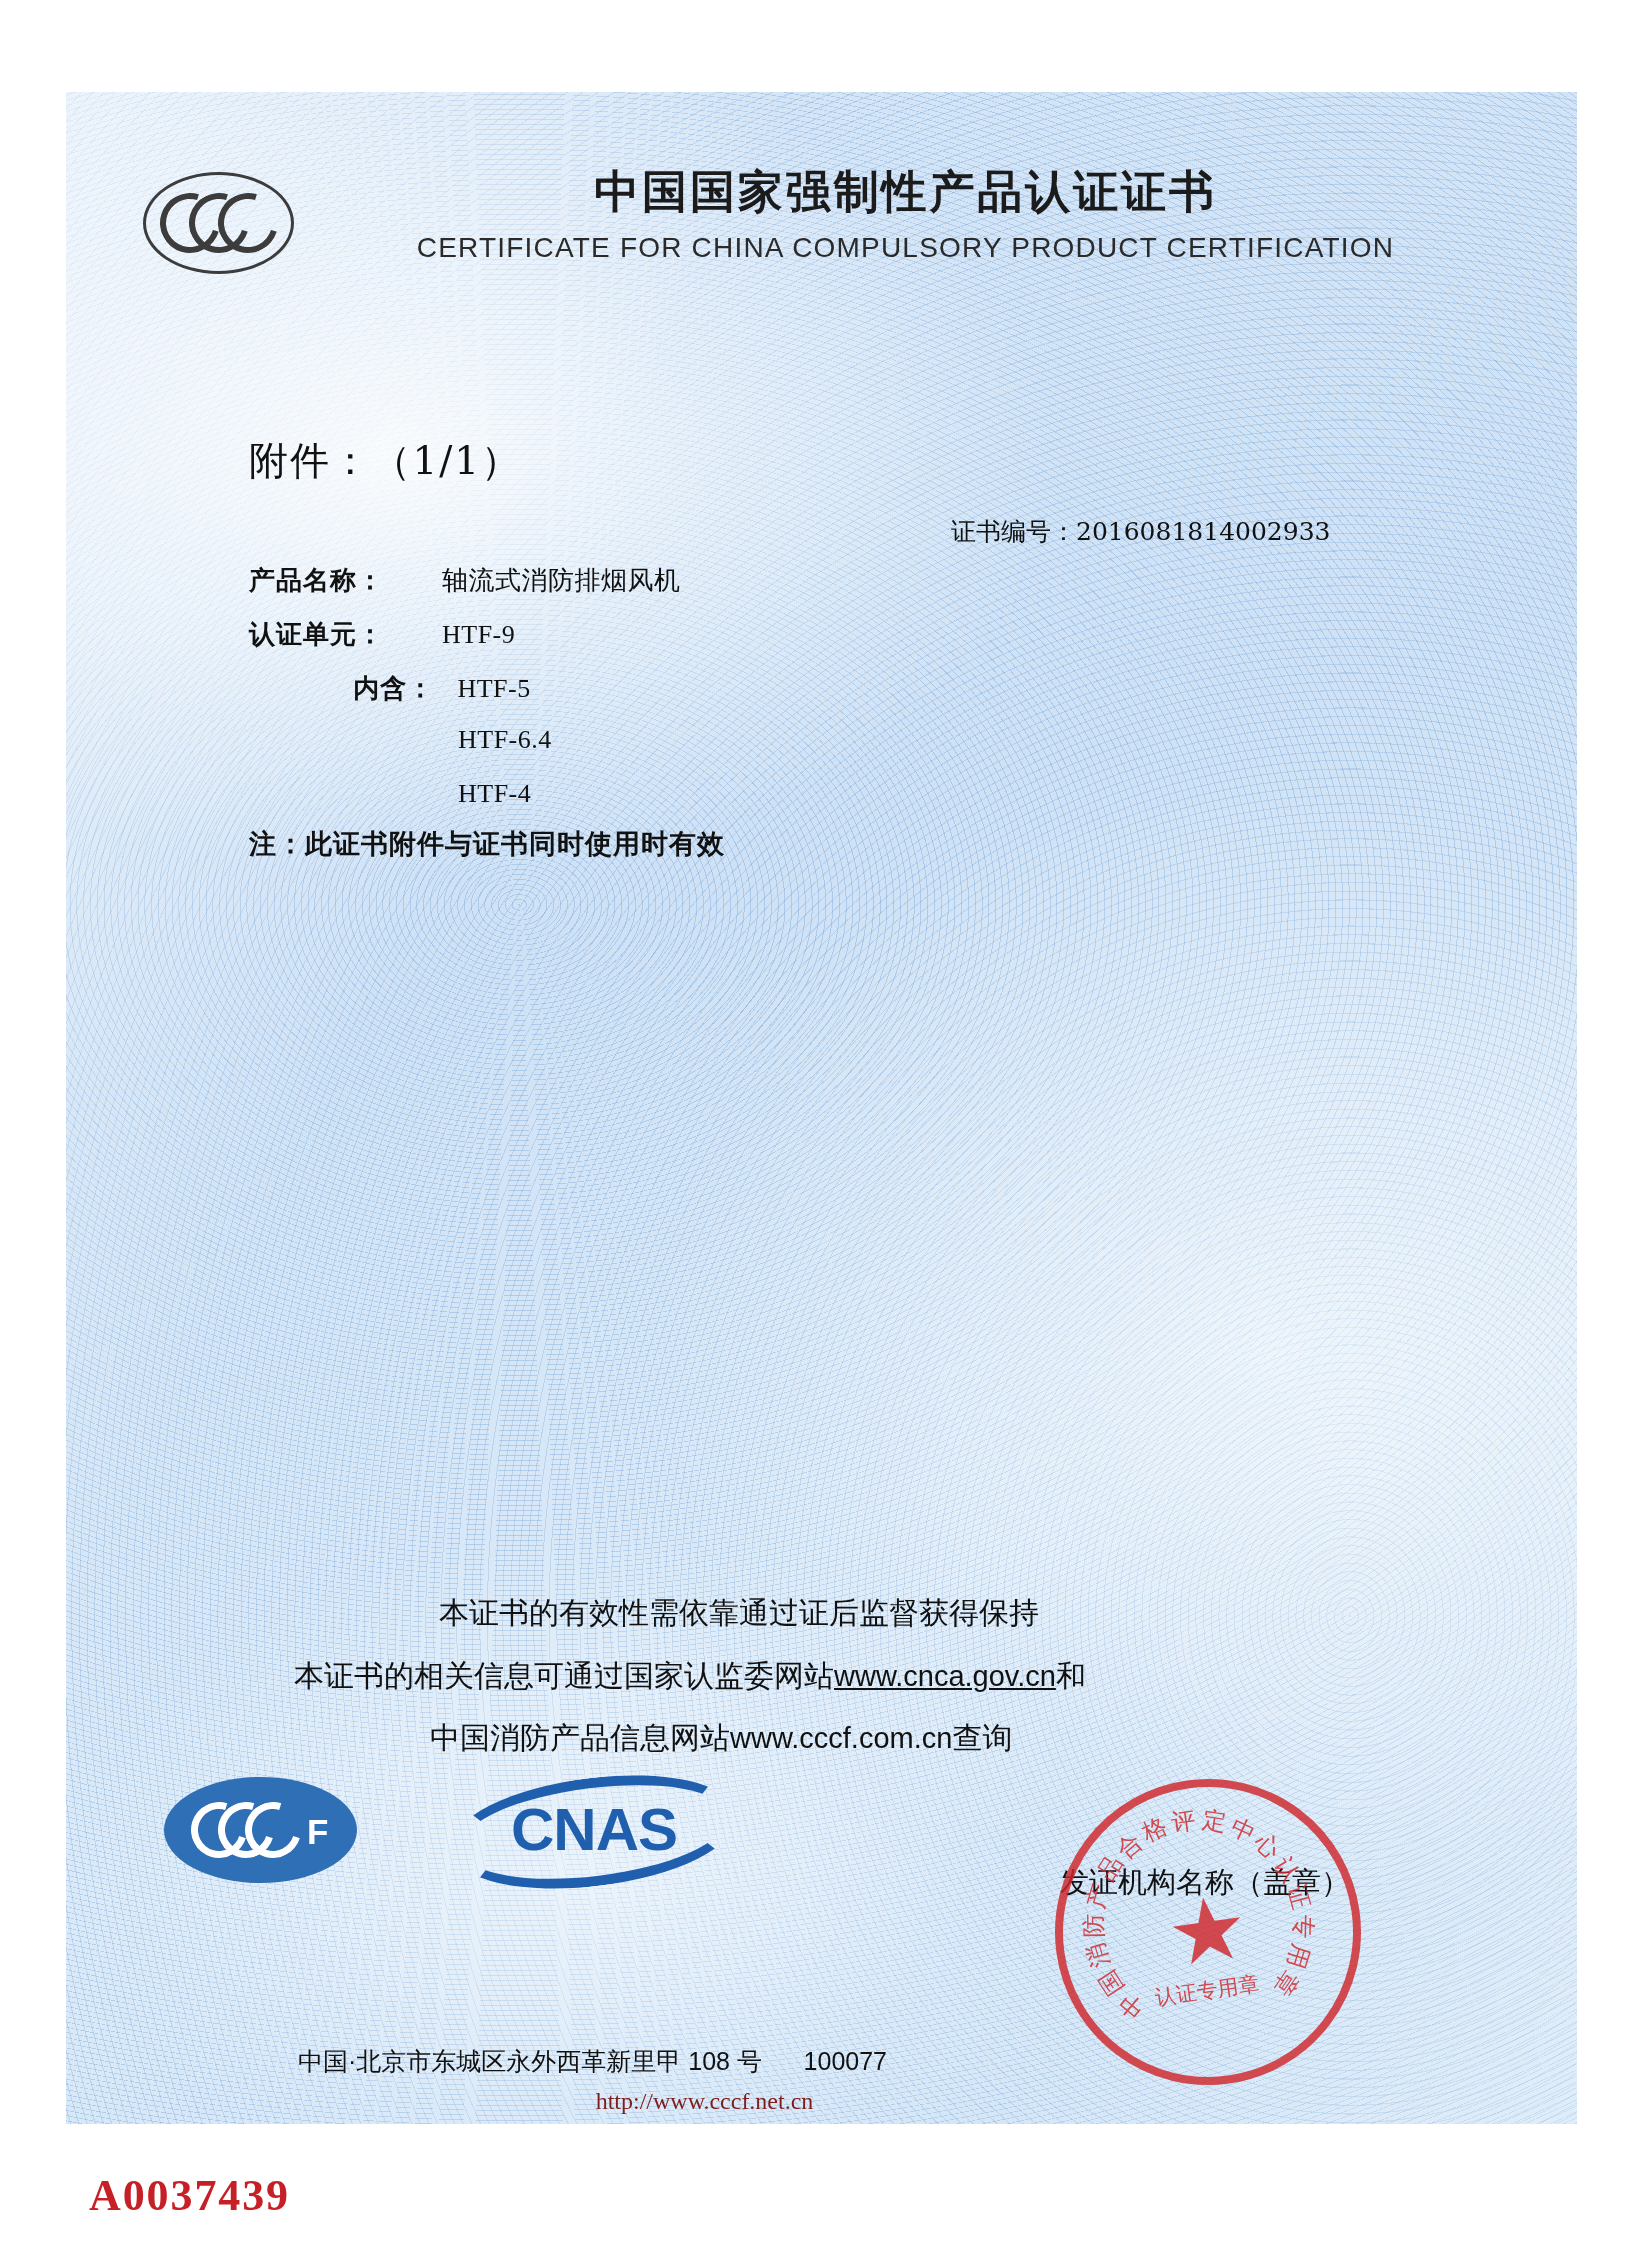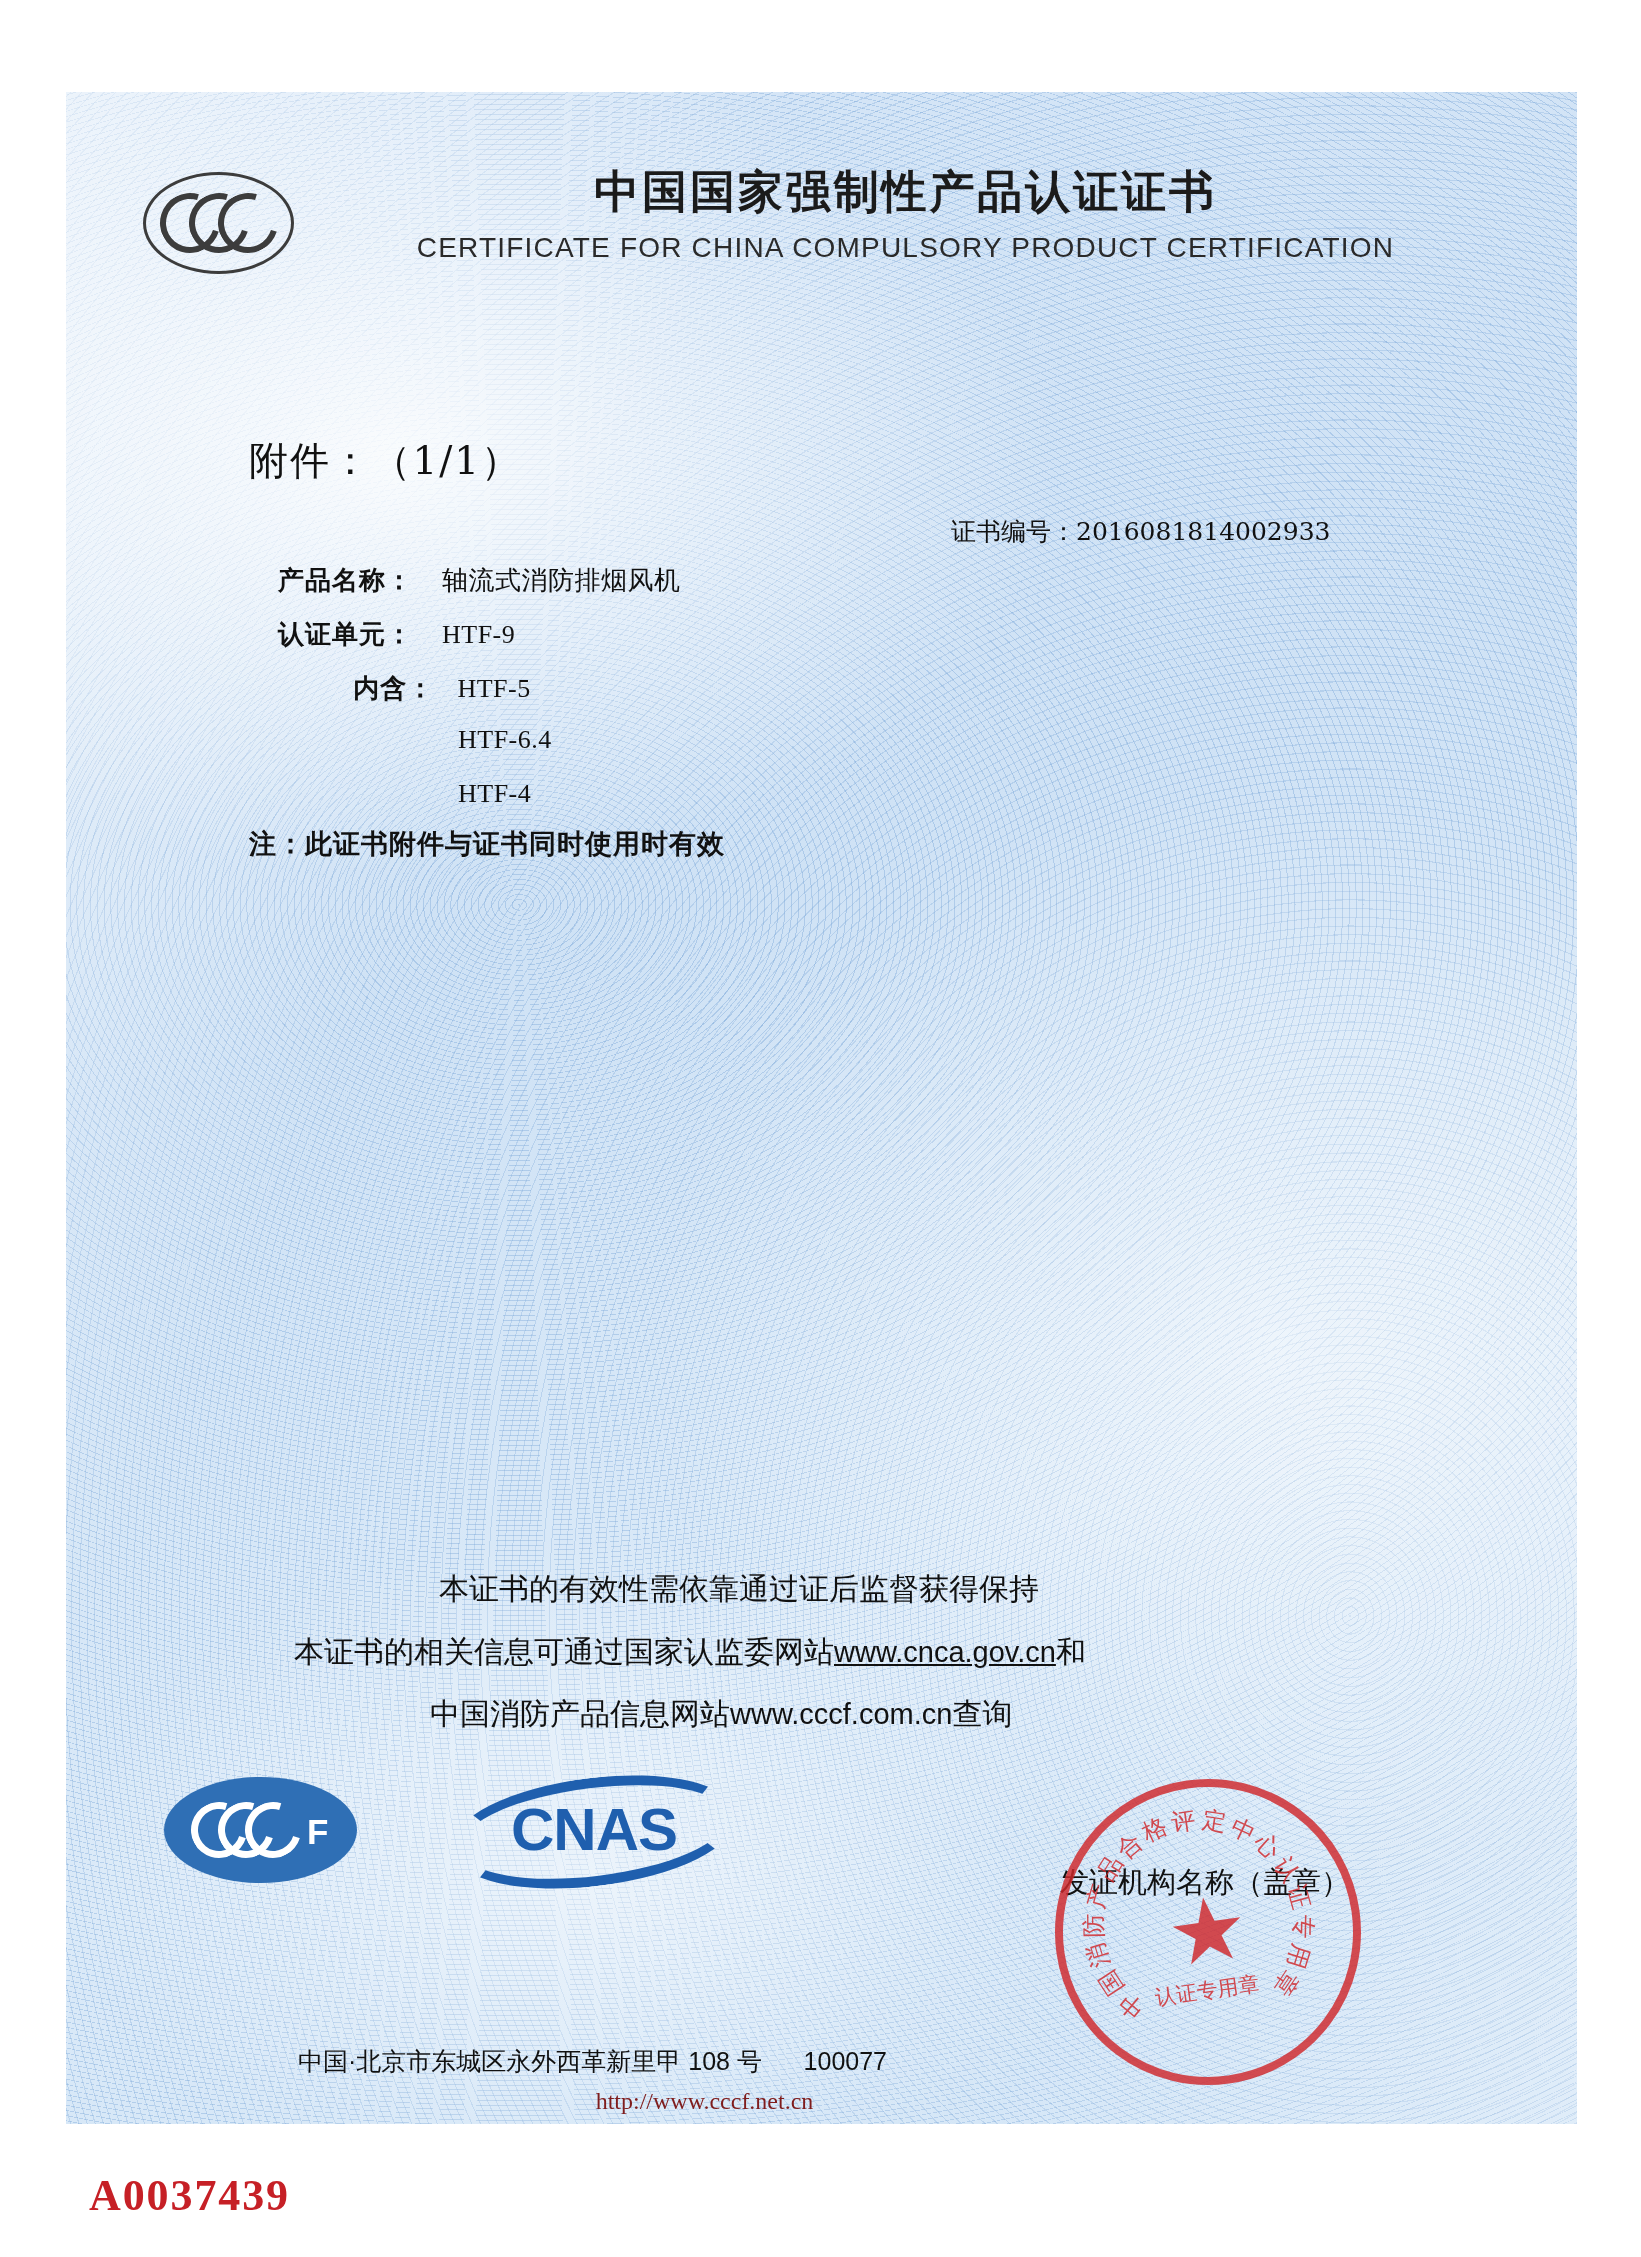--- a/index.html
+++ b/index.html
@@ -136,21 +136,20 @@
     left: 249px;
     font-size: 26px;
     color: #111;
     white-space: nowrap;
   }
   .info-label {
     display: inline-block;
     font-family: "DejaVu Serif", serif;
     font-weight: 700;
     letter-spacing: 1px;
-    text-align: center;
   }
   .info-value {
     display: inline-block;
     font-family: "Liberation Serif", serif;
     letter-spacing: 0.5px;
     text-align: center;
   }
   #row-product   { top: 563px; }
   #row-unit      { top: 617px; }
   #row-contains  { top: 671px; }
@@ -165,20 +164,21 @@
   .val-sub { margin-left: 209px; }
   #row-note .info-label { font-size: 27px; }
 
   
   .footer-line {
     position: absolute;
     font-family: "DejaVu Serif", serif;
     font-size: 30px;
     color: #111;
     white-space: nowrap;
+    margin-top: 24px;
   }
   #foot-1 { left: 439px;  top: 1569px; }
   #foot-2 { left: 294px;  top: 1632px; }
   #foot-3 { left: 430px;  top: 1694px; }
   .url-underline {
     text-decoration: underline;
     font-family: "Liberation Sans", sans-serif;
     font-size: 29px;
   }
   .url-plain {

